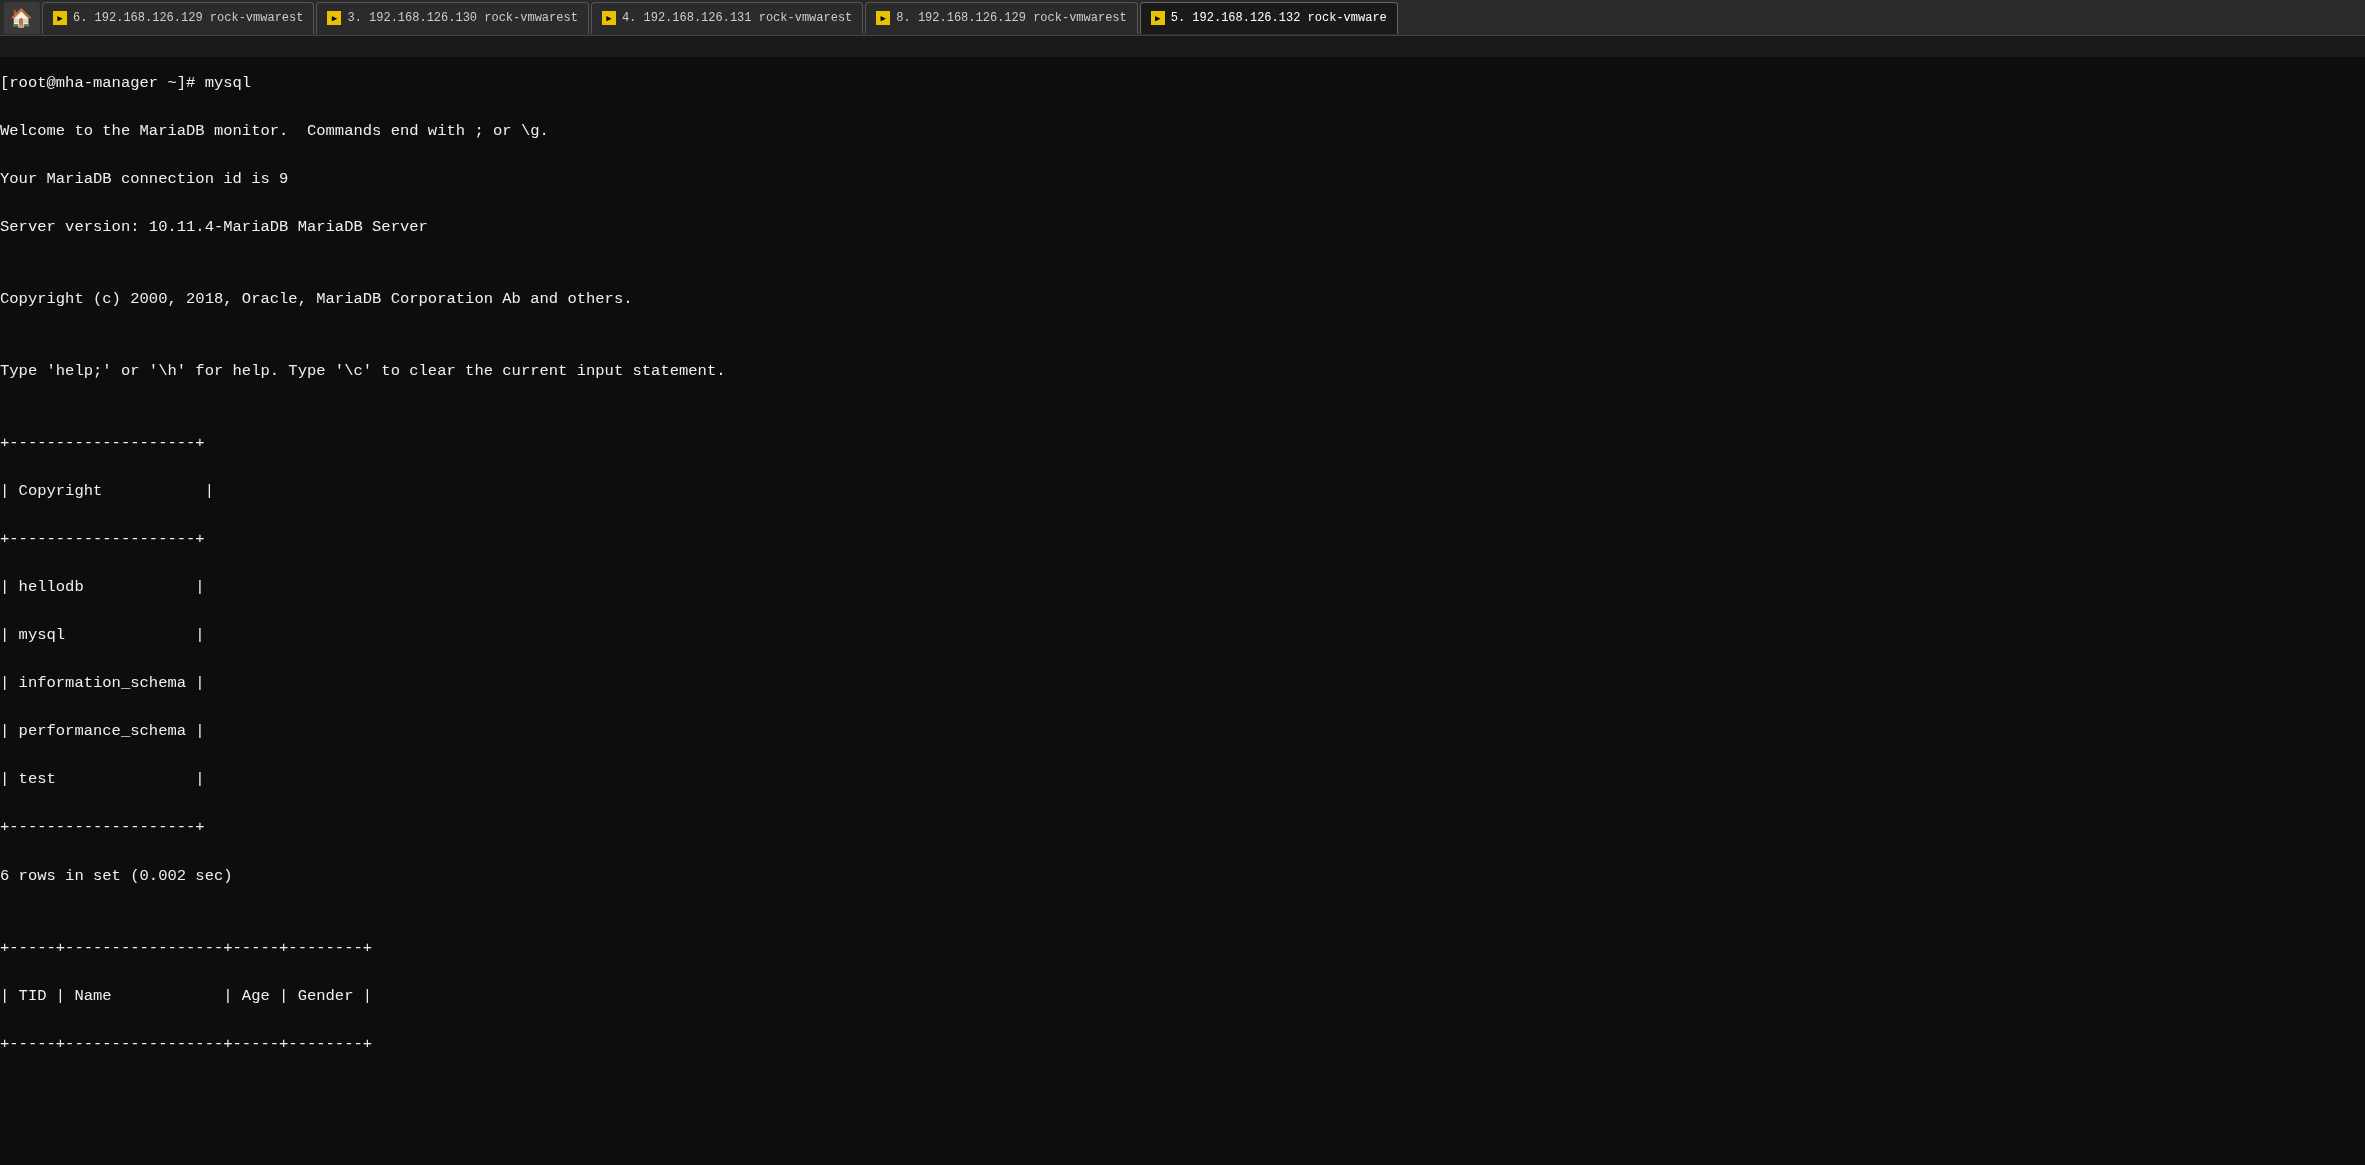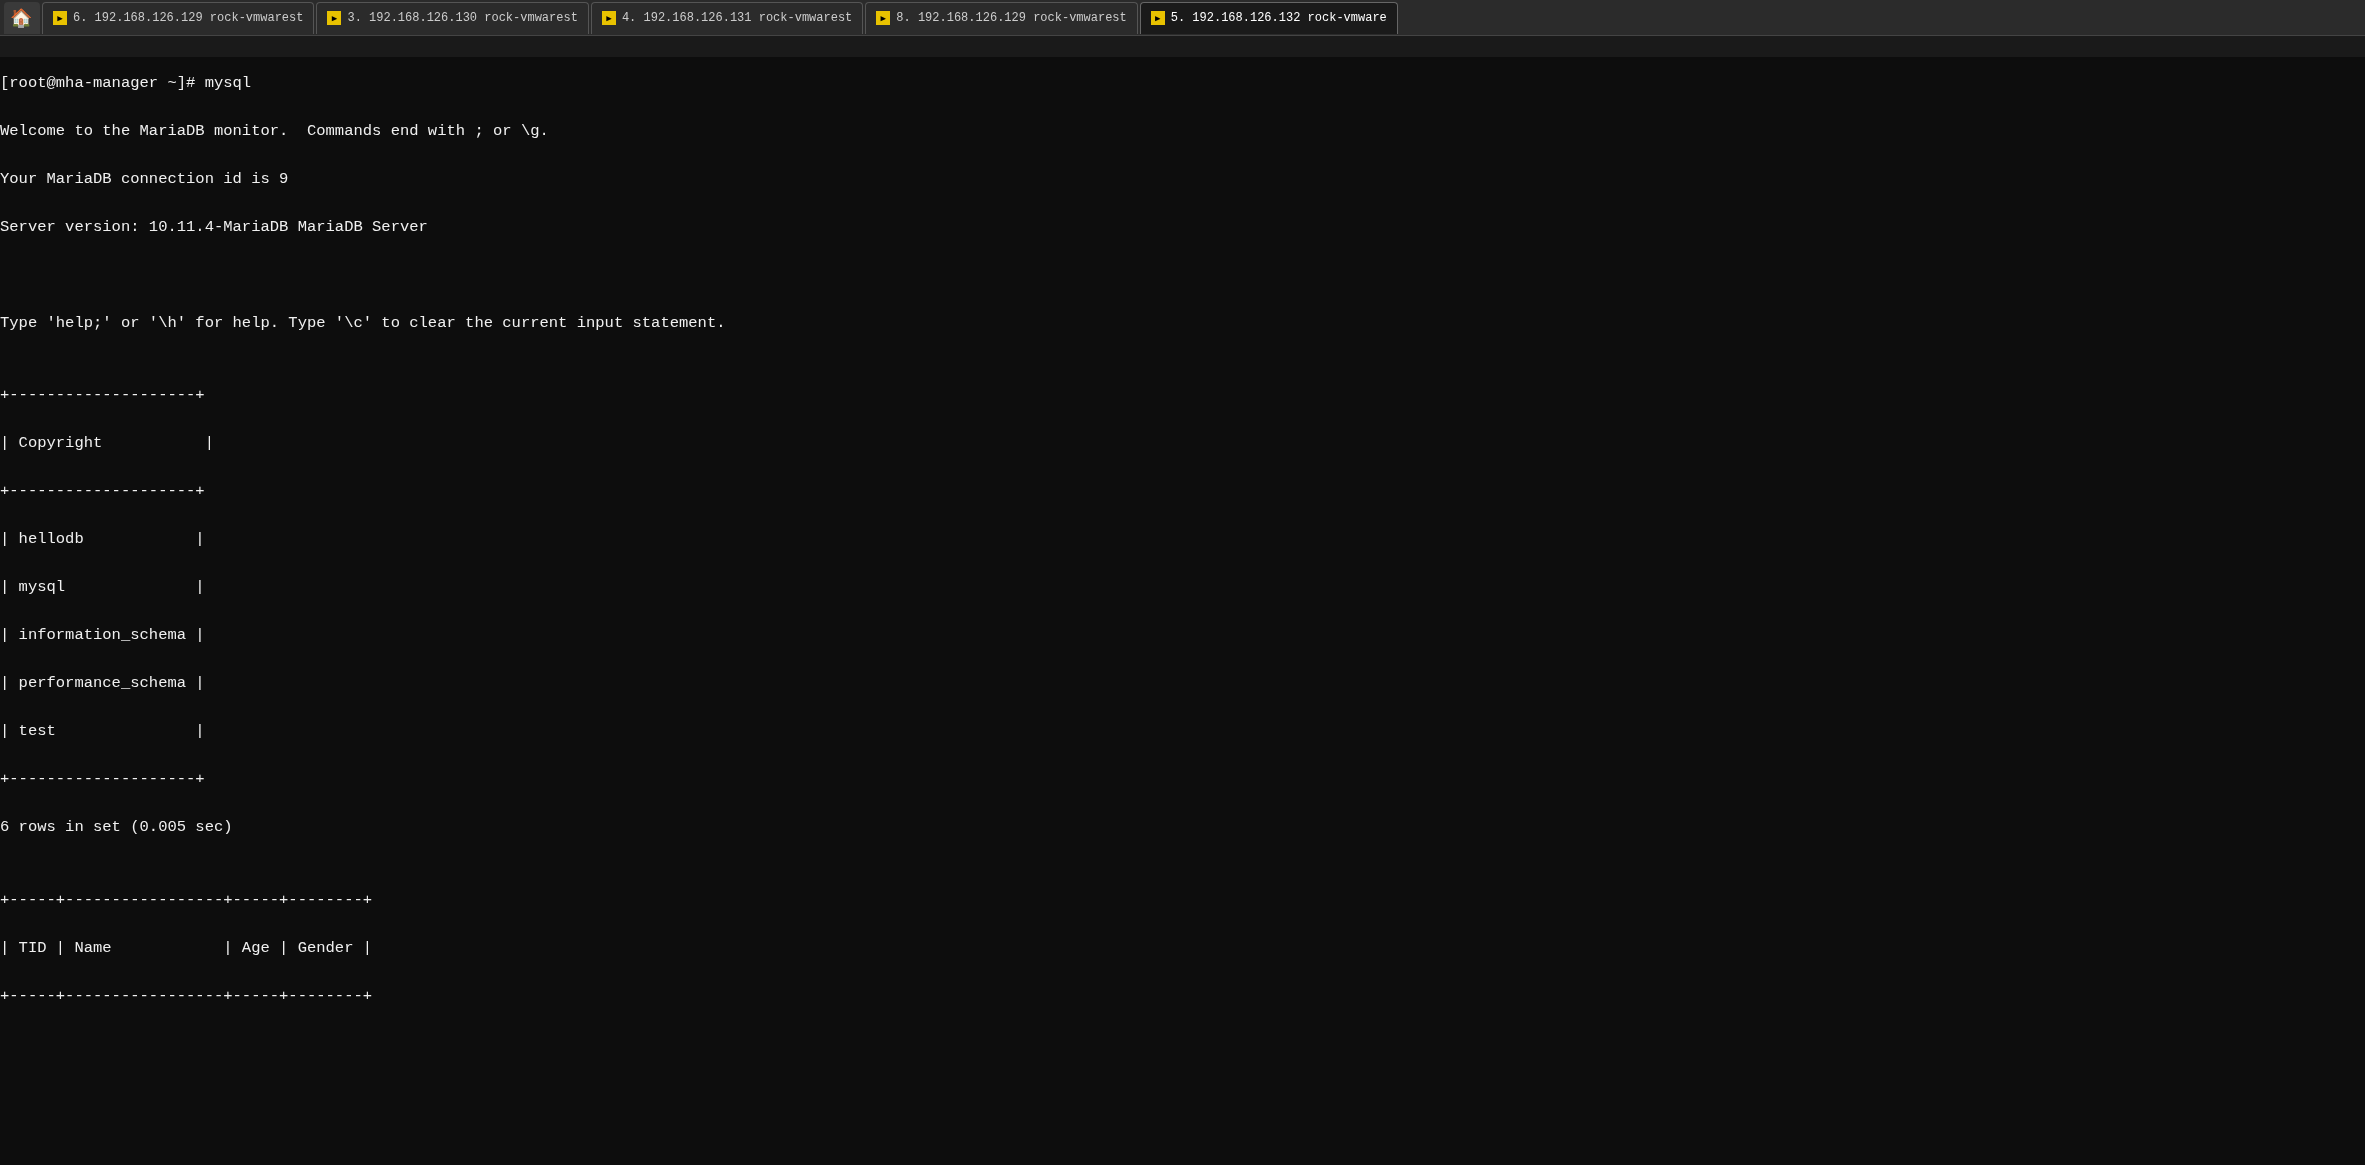--- a/index.html
+++ b/index.html
@@ -142,33 +142,34 @@
     </div>
   </div>
 
 <div class="terminal">
 
 <pre><span class="line">[root@mha-manager ~]# mysql</span>
 <span class="line">Welcome to the MariaDB monitor.  Commands end with ; or \g.</span>
 <span class="line">Your MariaDB connection id is 9</span>
 <span class="line">Server version: 10.11.4-MariaDB MariaDB Server</span>
 <span class="line"></span>
+<span class="line">Copyright (c) 2000, 2018, Oracle, MariaDB Corporation Ab and others.</span>
 <span class="line"></span>
 <span class="line">Type 'help;' or '\h' for help. Type '\c' to clear the current input statement.</span>
 <span class="line"></span>
 <span class="line">+--------------------+</span>
 <span class="line">| Copyright           |</span>
 <span class="line">+--------------------+</span>
 <span class="line">| hellodb            |</span>
 <span class="line">| mysql              |</span>
 <span class="line">| information_schema |</span>
 <span class="line">| performance_schema |</span>
 <span class="line">| test               |</span>
 <span class="line">+--------------------+</span>
-<span class="line">6 rows in set (0.005 sec)</span>
+<span class="line">6 rows in set (0.002 sec)</span>
 <span class="line"></span>
 <span class="line">+-----+-----------------+-----+--------+</span>
 <span class="line">| TID | Name            | Age | Gender |</span>
 <span class="line">+-----+-----------------+-----+--------+</span>
 
 
 
 
 
 </pre>

